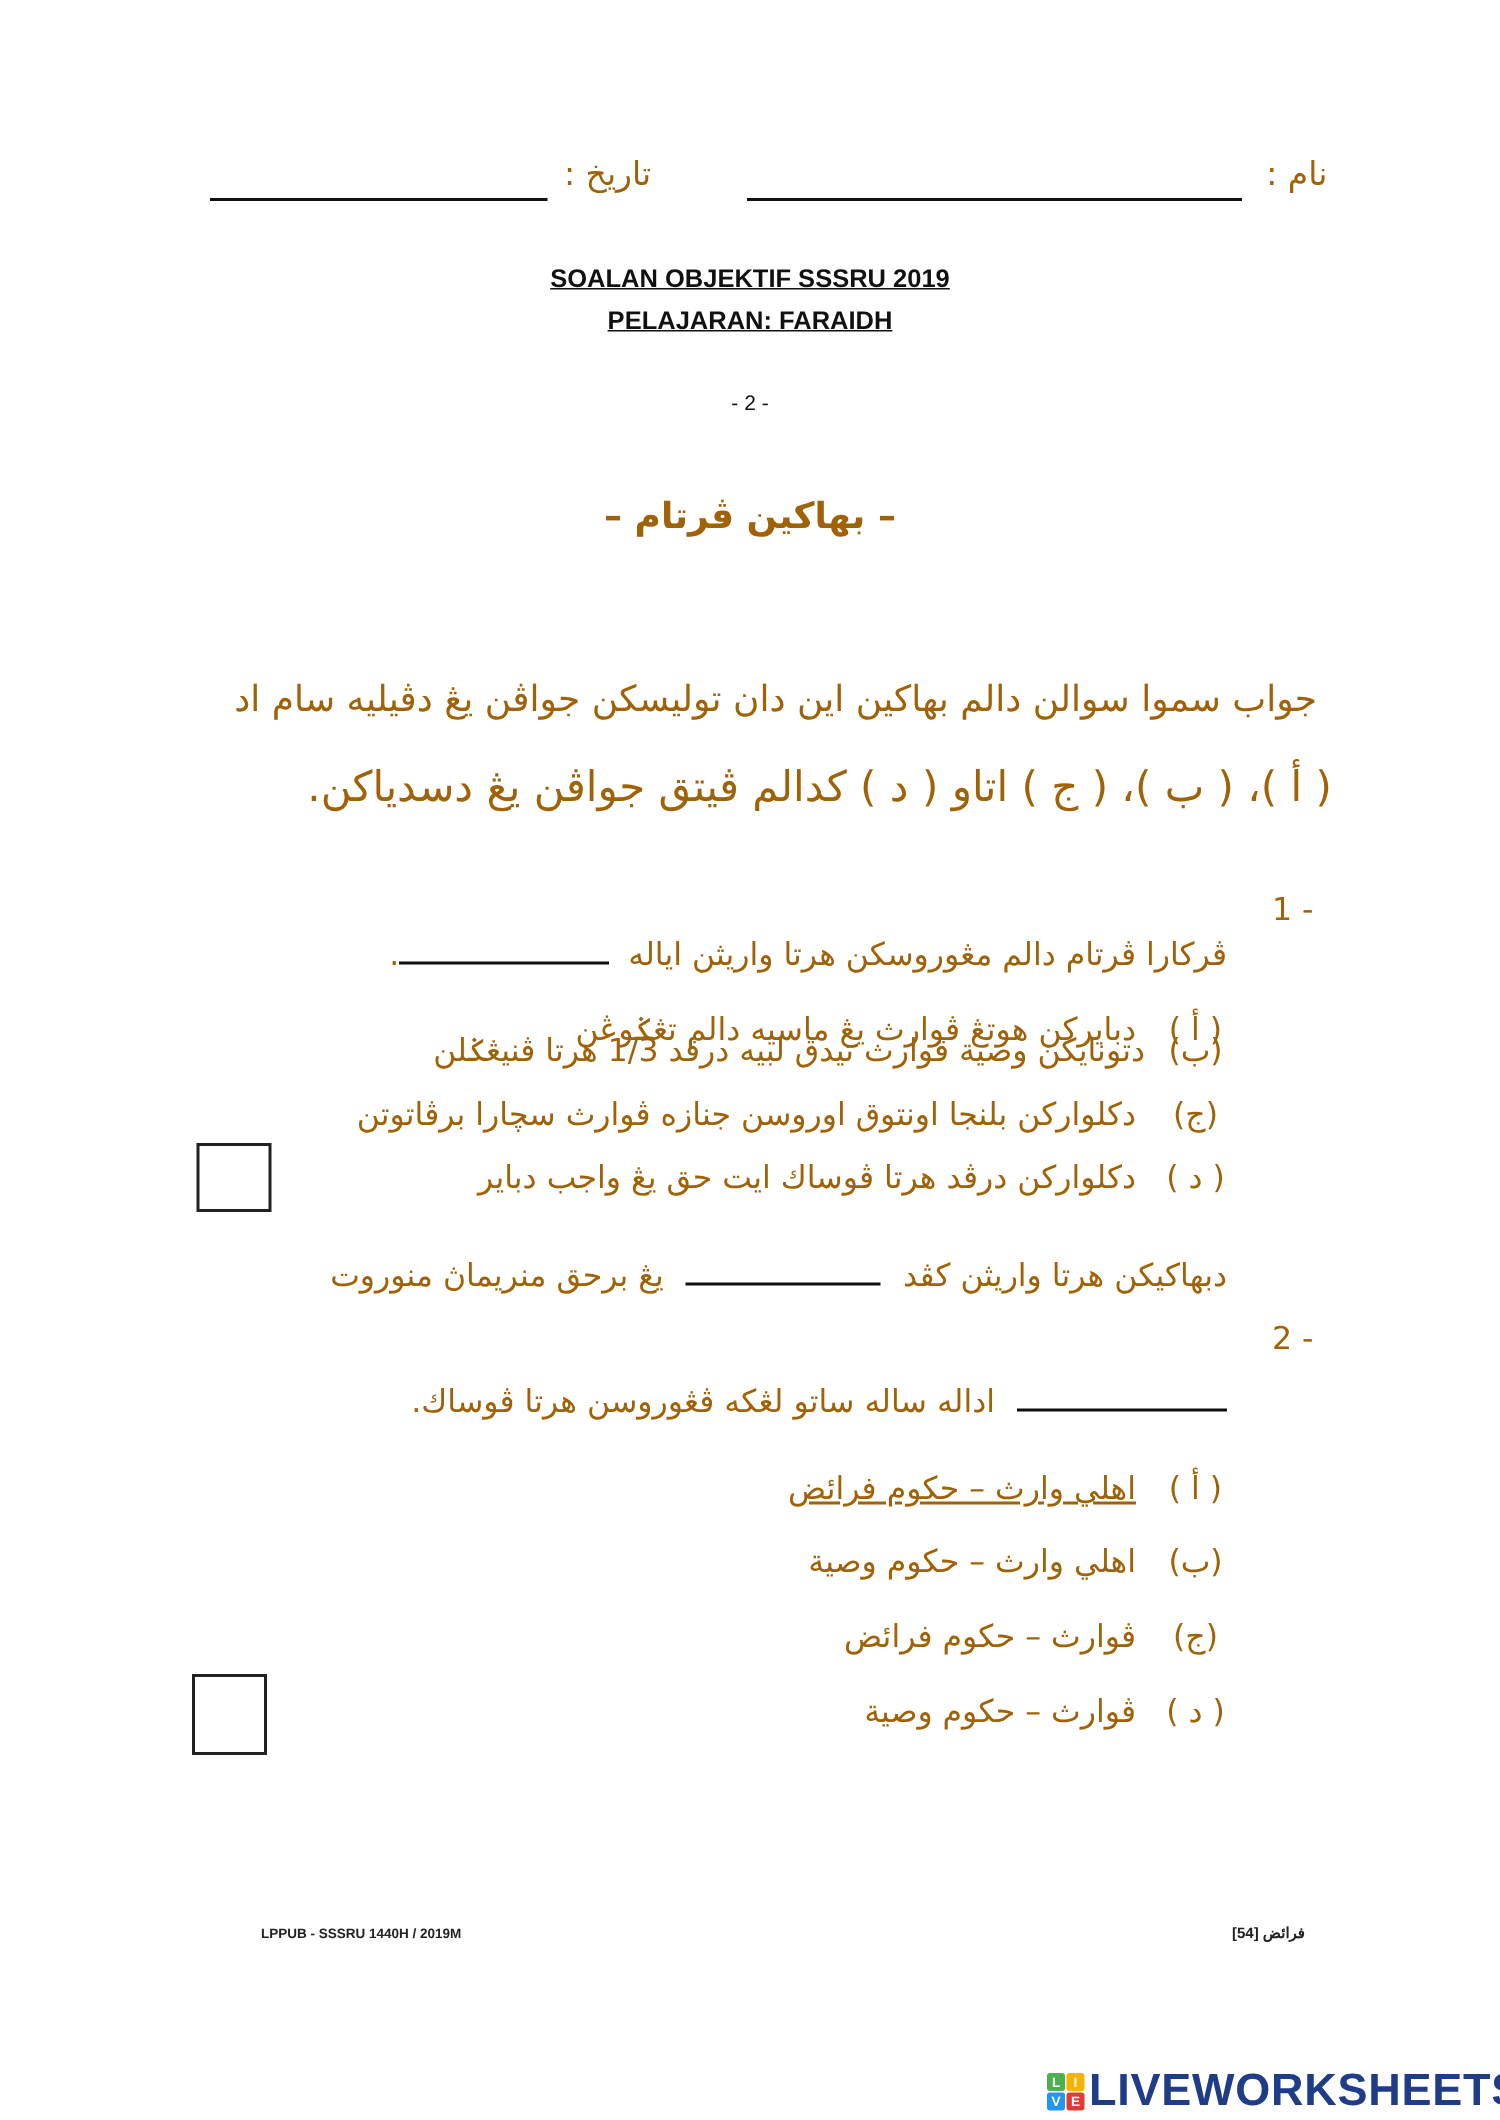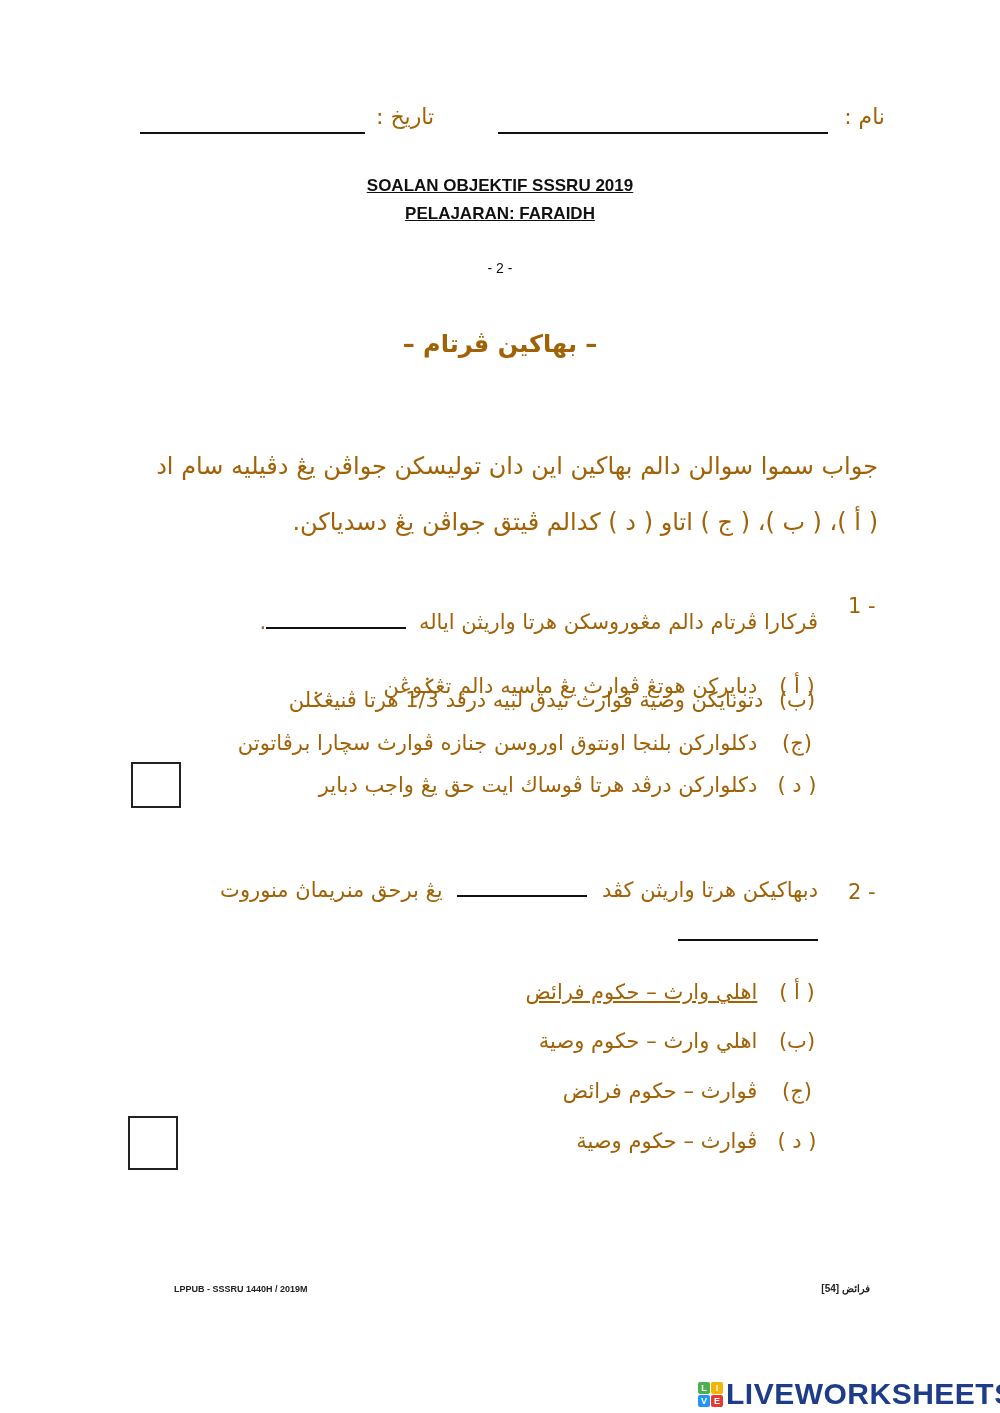--- a/index.html
+++ b/index.html
@@ -28,24 +28,24 @@
 <div class="abs blank" style="left:498px; top:108px; width:330px; height:24px;"></div>
 <div class="abs rtl jawi" style="left:376px; top:104px; font-size:22px;">تاريخ :</div>
 <div class="abs blank" style="left:140px; top:108px; width:225px; height:24px;"></div>
 
 <div class="abs title" style="top:176px;">SOALAN OBJEKTIF SSSRU 2019</div>
 <div class="abs title" style="top:204px;">PELAJARAN: FARAIDH</div>
 <div class="abs page-num" style="top:260px;">- 2 -</div>
 <div class="abs rtl jawi" style="left:0; width:1000px; text-align:center; top:330px; font-size:24px; font-weight:bold;">– بهاکين ڤرتام –</div>
 
 <div class="abs rtl jawi" style="right:122px; top:452px; font-size:24px;">جواب سموا سوالن دالم بهاکين اين دان توليسکن جواڤن يڠ دڤيليه سام اد</div>
-<div class="abs rtl jawi" style="right:122px; top:508px; font-size:24px;">( أ )، ( ب )، ( ج ) اتاو ( د ) کدالم ڤيتق جواڤن يڠ دسدياکن.</div>
+<div class="abs rtl jawi" style="right:112px; top:508px; font-size:28px;">( أ )، ( ب )، ( ج ) اتاو ( د ) کدالم ڤيتق جواڤن يڠ دسدياکن.</div>
 
 <div class="abs jawi" style="left:848px; top:594px;">1 -</div>
-<div class="abs rtl jawi" style="right:182px; top:610px;">
+<div class="abs rtl jawi" style="right:182px; top:624px;">
   <span>ڤرکارا ڤرتام دالم مڠوروسکن هرتا واريثن اياله</span>
   <span class="blank" style="width:140px; height:14px; margin-right:6px;"></span><span>.</span>
 </div>
 
 <div class="abs rtl jawi" style="right:182px; top:674px;">
   <span class="opt-label">( أ )</span>
   <span style="margin-right:12px;">دبايرکن هوتڠ ڤوارث يڠ ماسيه دالم تڠݢوڠن</span>
 </div>
 <div class="abs rtl jawi" style="right:182px; top:688px;">
   <span class="opt-label">(ب)</span>
@@ -55,27 +55,28 @@
   <span class="opt-label">(ج)</span>
   <span style="margin-right:12px;">دکلوارکن بلنجا اونتوق اوروسن جنازه ڤوارث سچارا برڤاتوتن</span>
 </div>
 <div class="abs rtl jawi" style="right:182px; top:773px;">
   <span class="opt-label">( د )</span>
   <span style="margin-right:12px;">دکلوارکن درڤد هرتا ڤوساك ايت حق يڠ واجب دباير</span>
 </div>
 <div class="abs answer-box" style="left:131px; top:762px; width:46px; height:42px;"></div>
 
 <div class="abs jawi" style="left:848px; top:880px;">2 -</div>
-<div class="abs rtl jawi" style="right:182px; top:878px;text-align:right;">
+<div class="abs rtl jawi" style="right:182px; top:838px;text-align:right;">
   <span>دبهاکيکن هرتا واريثن کڤد</span>
   <span class="blank" style="width:130px; height:14px; margin:0 8px;"></span>
   <span>يڠ برحق منريماڽ منوروت</span>
 </div>
 <div class="abs rtl jawi" style="right:182px; top:922px;">
   <span class="blank" style="width:140px; height:14px; margin-left:8px;"></span>
+  <span>اداله ساله ساتو لڠکه ڤڠوروسن هرتا ڤوساك.</span>
 </div>
 
 <div class="abs rtl jawi" style="right:182px; top:980px;">
   <span class="opt-label">( أ )</span>
   <span style="margin-right:12px;text-decoration:underline;">اهلي وارث – حکوم فرائض</span>
 </div>
 <div class="abs rtl jawi" style="right:182px; top:1029px;">
   <span class="opt-label">(ب)</span>
   <span style="margin-right:12px;">اهلي وارث – حکوم وصية</span>
 </div>

